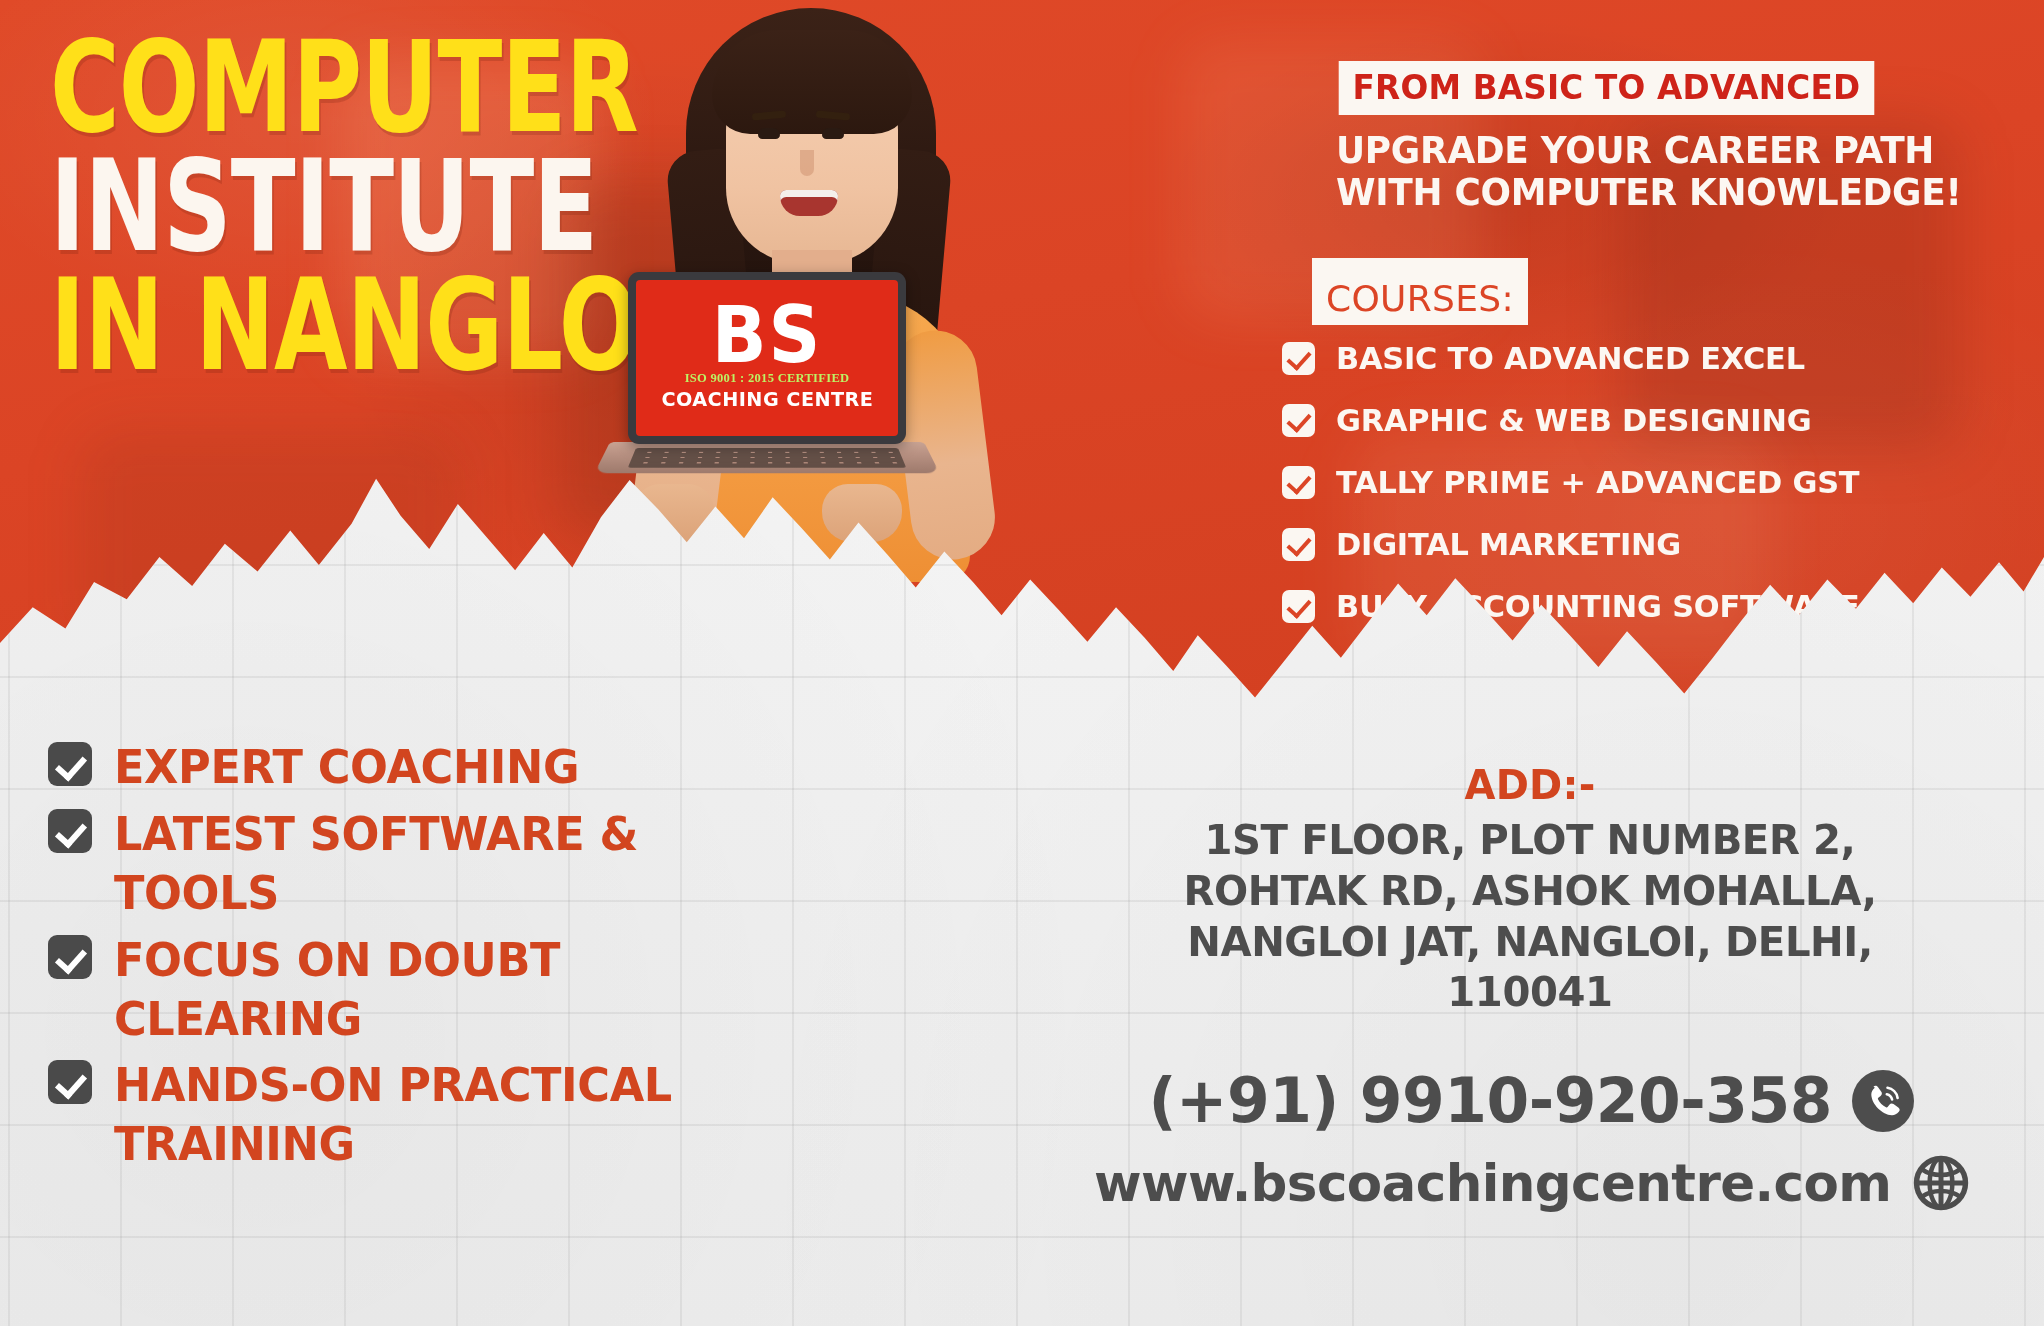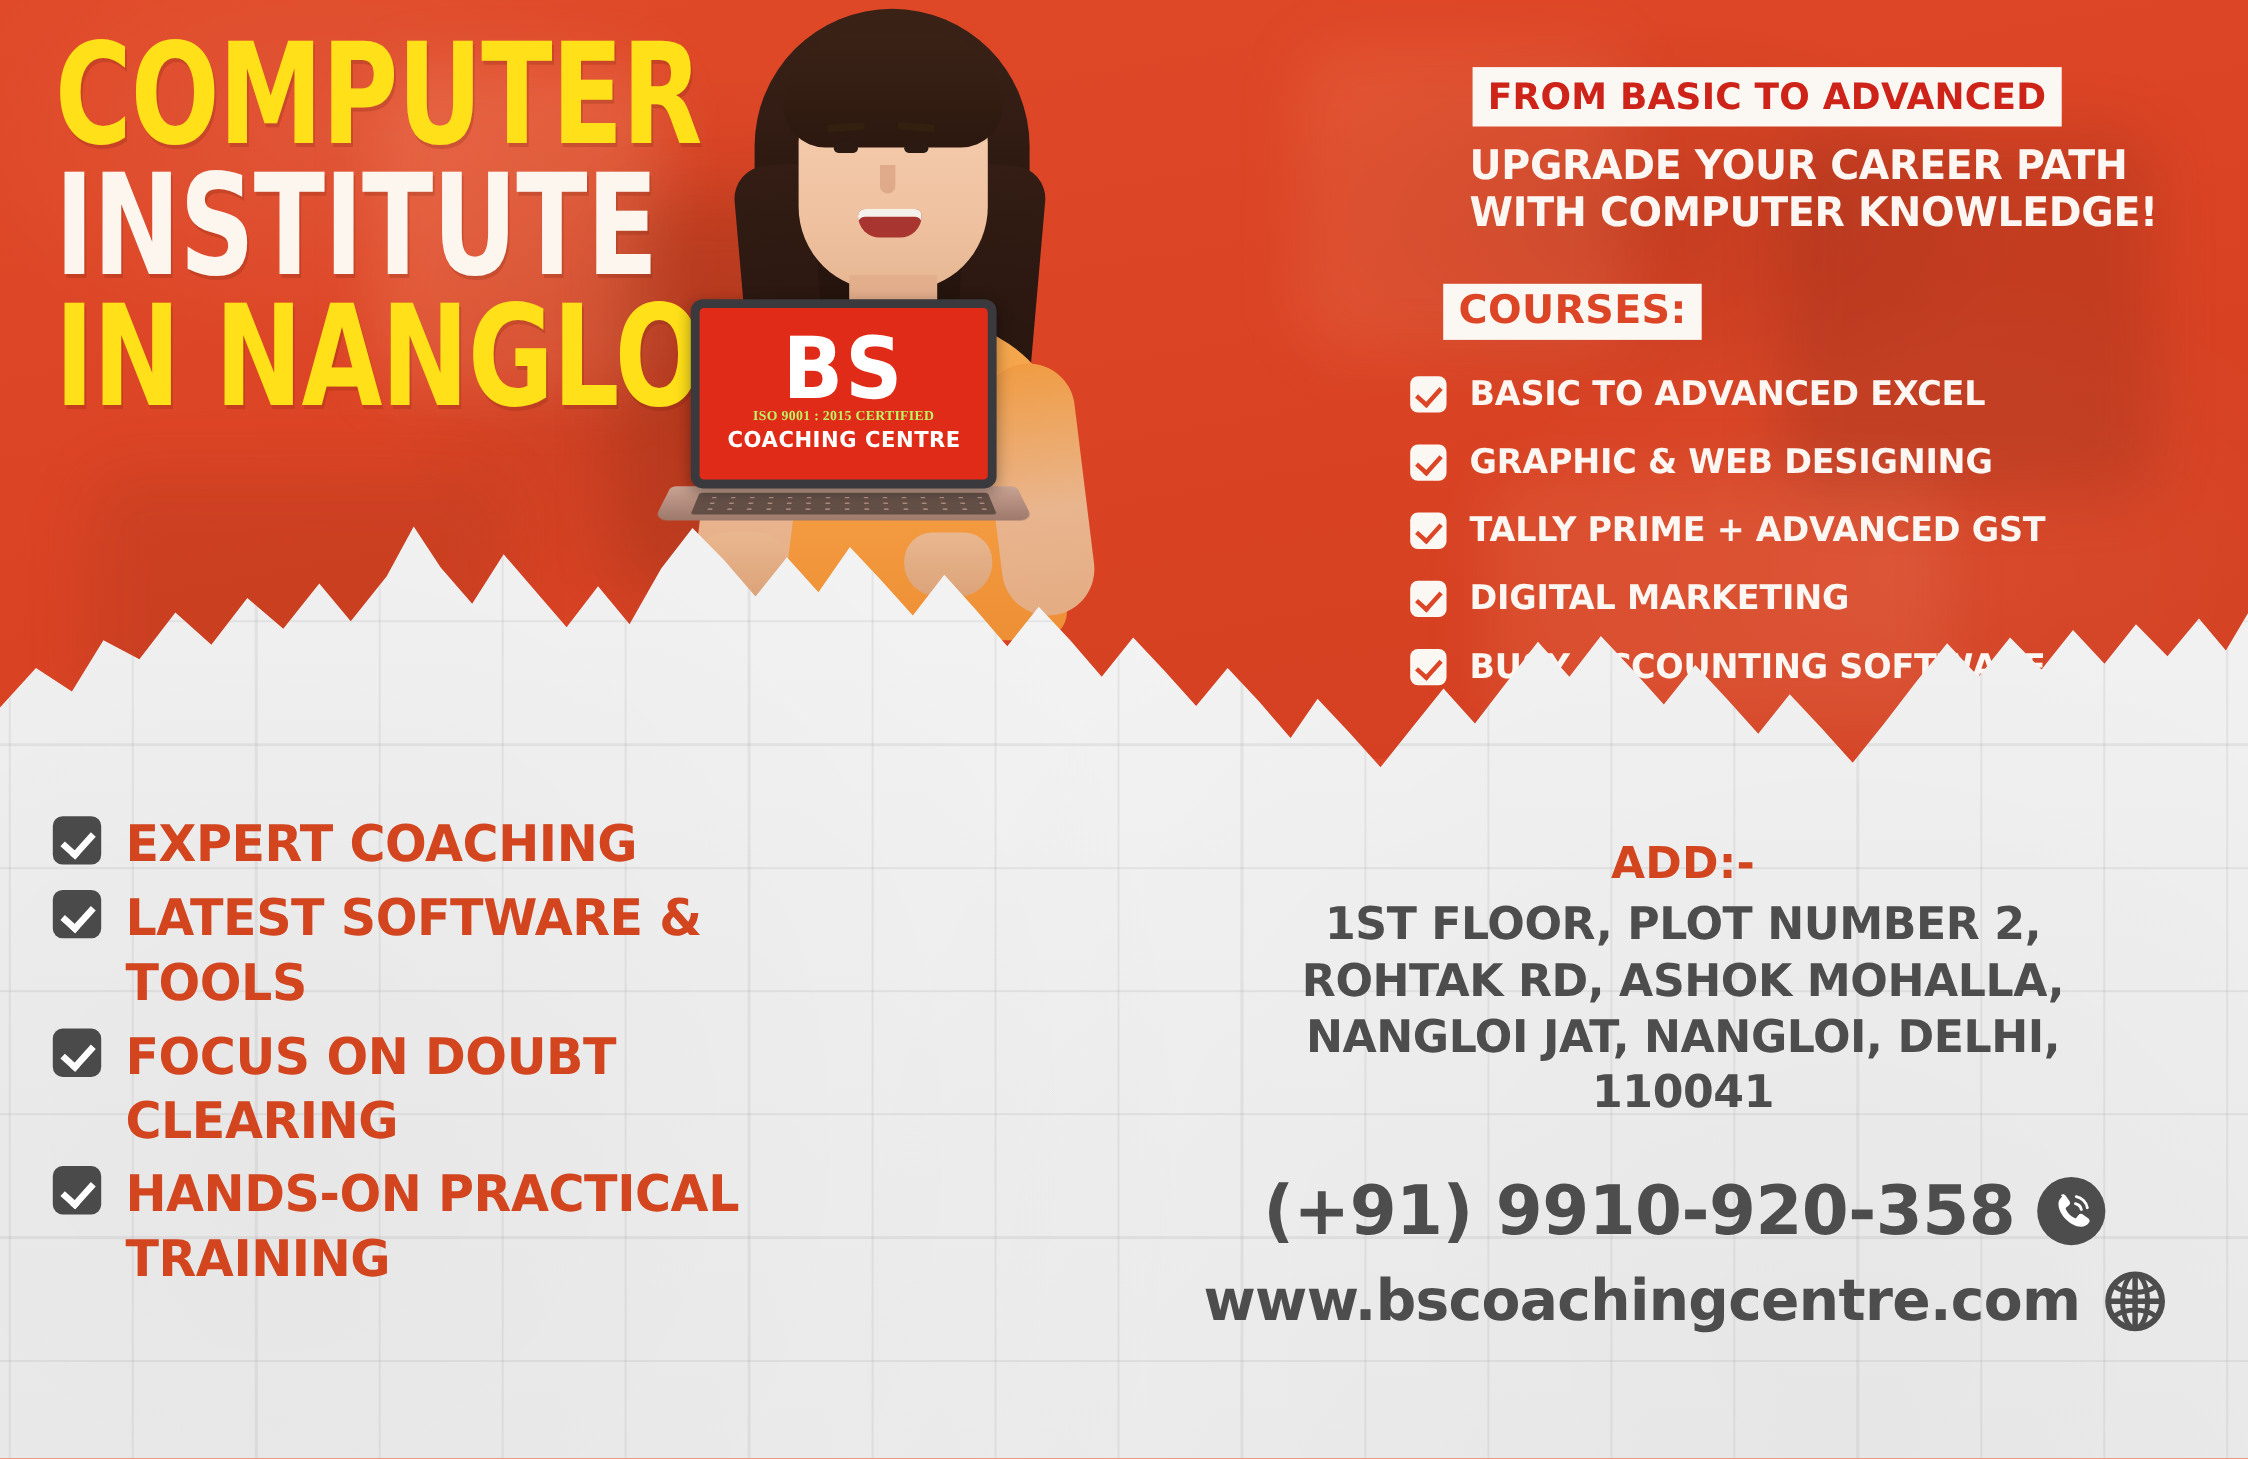--- a/index.html
+++ b/index.html
@@ -186,24 +186,24 @@
     font-family:"DejaVu Sans", sans-serif;
     font-weight:bold; font-size:37px; line-height:1.14;
     letter-spacing:-.3px;
     transform:scaleX(0.97); transform-origin:left top;
     white-space:nowrap;
   }
 
   .courses-head {
     position:absolute; left:1312px; top:258px; z-index:8;
     display:inline-block; background:#FBF7F2;
-    padding:4px 14px 6px 14px;
+    padding:20px 14px 6px 14px;
     color:#DC4526;
     font-family:"DejaVu Sans", sans-serif;
-    font-weight:bold; font-size:36px; letter-spacing:.3px;
+    font-weight:normal; font-size:36px; letter-spacing:.3px;
     white-space:nowrap;
   }
   .course-list { position:absolute; left:1282px; top:340px; width:720px; z-index:8; }
   .course-item { display:flex; align-items:center; margin-bottom:26px; }
   .cb-white {
     width:33px; height:33px; flex:0 0 33px;
     background:#FBF7F2; border-radius:7px;
     position:relative; margin-right:21px;
   }
   .cb-white::after {

